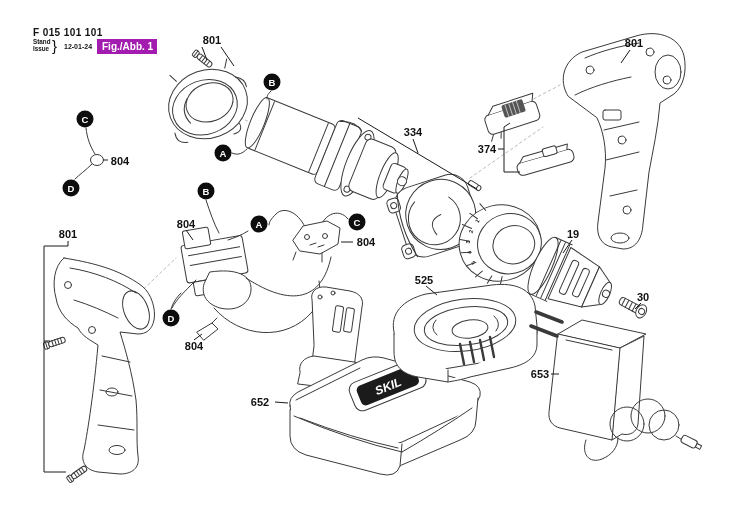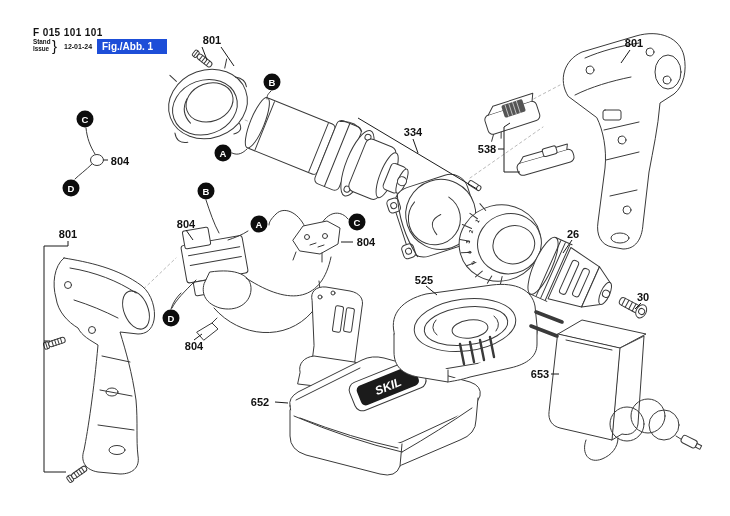--- a/index.html
+++ b/index.html
@@ -4,22 +4,22 @@
 <style>
   html,body{margin:0;padding:0;background:#fff;}
   .canvas{position:relative;width:730px;height:516px;background:#ffffff;overflow:hidden;
           font-family:"Liberation Sans", sans-serif;color:#111;}
   .abs{position:absolute;}
   
   .h-code{left:33px;top:27px;font-size:10px;letter-spacing:.4px;font-weight:bold;}
   .h-stand{left:33px;top:39px;font-size:6.3px;line-height:6.6px;font-weight:bold;}
   .h-brace{left:52px;top:37px;font-size:15px;font-weight:normal;}
   .h-date{left:64px;top:43px;font-size:7px;font-weight:bold;}
-  .h-fig{left:97px;top:39px;background:#1d4ed8;color:#fff;font-size:10px;font-weight:bold;
-         padding:2px 14px 2px 5px;}
+  .h-fig{left:97px;top:39px;background:#a21caf;color:#fff;font-size:10px;font-weight:bold;
+         padding:2px 4px 2px 5px;}
   
   .plabel{font-size:11px;font-weight:bold;transform:translate(-50%,-50%);white-space:nowrap;}
   
   .marker{width:17px;height:17px;border-radius:50%;background:#0d0d0d;color:#fff;
           font-size:9.5px;font-weight:bold;text-align:center;line-height:17px;
           transform:translate(-50%,-50%);}
   
   .footer{left:617px;top:451px;font-size:7.5px;line-height:9.6px;color:#1c1c1c;}
   svg{position:absolute;left:0;top:0;}
 </style>
@@ -275,22 +275,22 @@
   <div class="abs h-fig">Fig./Abb. 1</div>
 
   <div class="abs plabel" style="left:212px;top:40px">801</div>
   <div class="abs plabel" style="left:634px;top:43px">801</div>
   <div class="abs plabel" style="left:68px;top:234px">801</div>
   <div class="abs plabel" style="left:120px;top:161px">804</div>
   <div class="abs plabel" style="left:186px;top:224px">804</div>
   <div class="abs plabel" style="left:366px;top:242px">804</div>
   <div class="abs plabel" style="left:194px;top:346px">804</div>
   <div class="abs plabel" style="left:413px;top:132px">334</div>
-  <div class="abs plabel" style="left:487px;top:149px">538</div>
-  <div class="abs plabel" style="left:573px;top:234px">26</div>
+  <div class="abs plabel" style="left:487px;top:149px">374</div>
+  <div class="abs plabel" style="left:573px;top:234px">19</div>
   <div class="abs plabel" style="left:643px;top:297px">30</div>
   <div class="abs plabel" style="left:424px;top:280px">525</div>
   <div class="abs plabel" style="left:540px;top:374px">653</div>
   <div class="abs plabel" style="left:260px;top:402px">652</div>
 
   <div class="abs marker" style="left:272px;top:82px">B</div>
   <div class="abs marker" style="left:223px;top:153px">A</div>
   <div class="abs marker" style="left:85px;top:119px">C</div>
   <div class="abs marker" style="left:71px;top:188px">D</div>
   <div class="abs marker" style="left:206px;top:191px">B</div>

